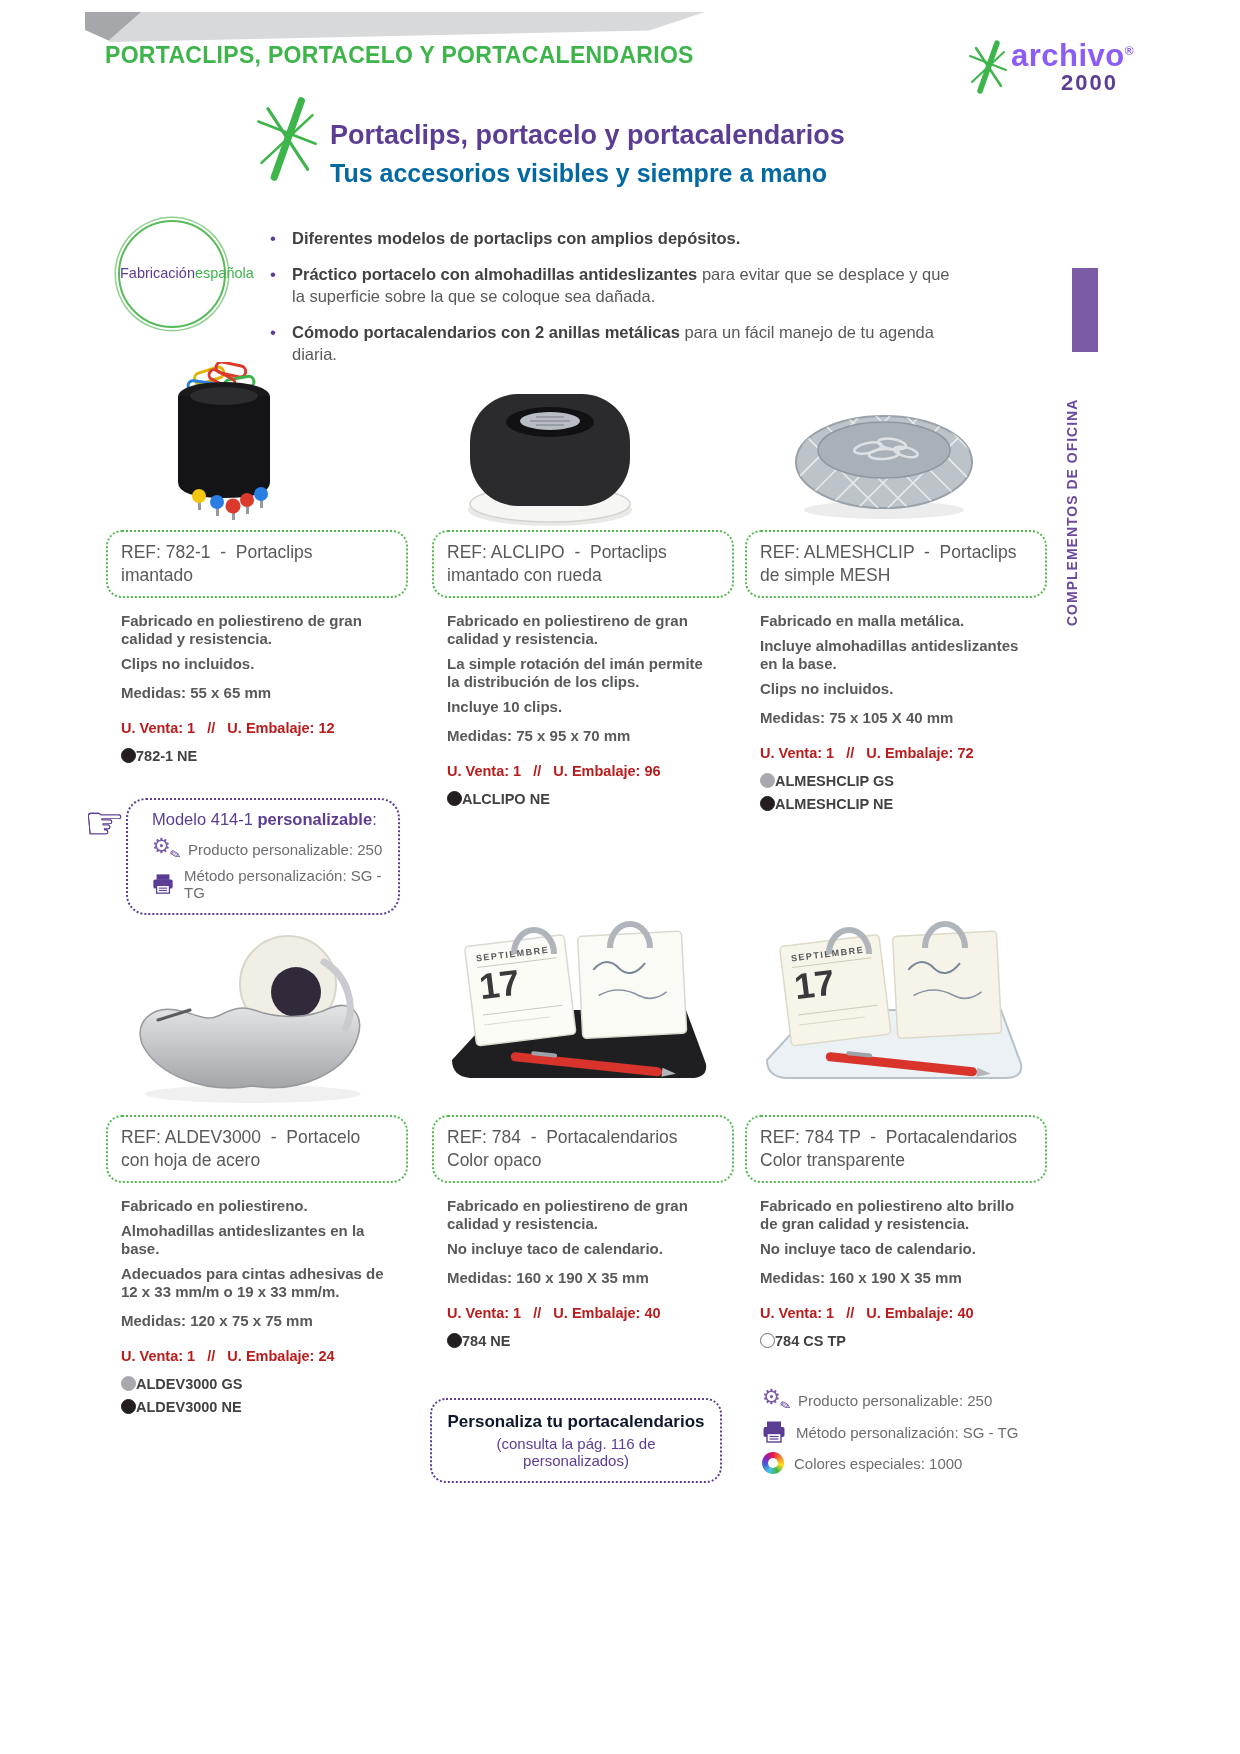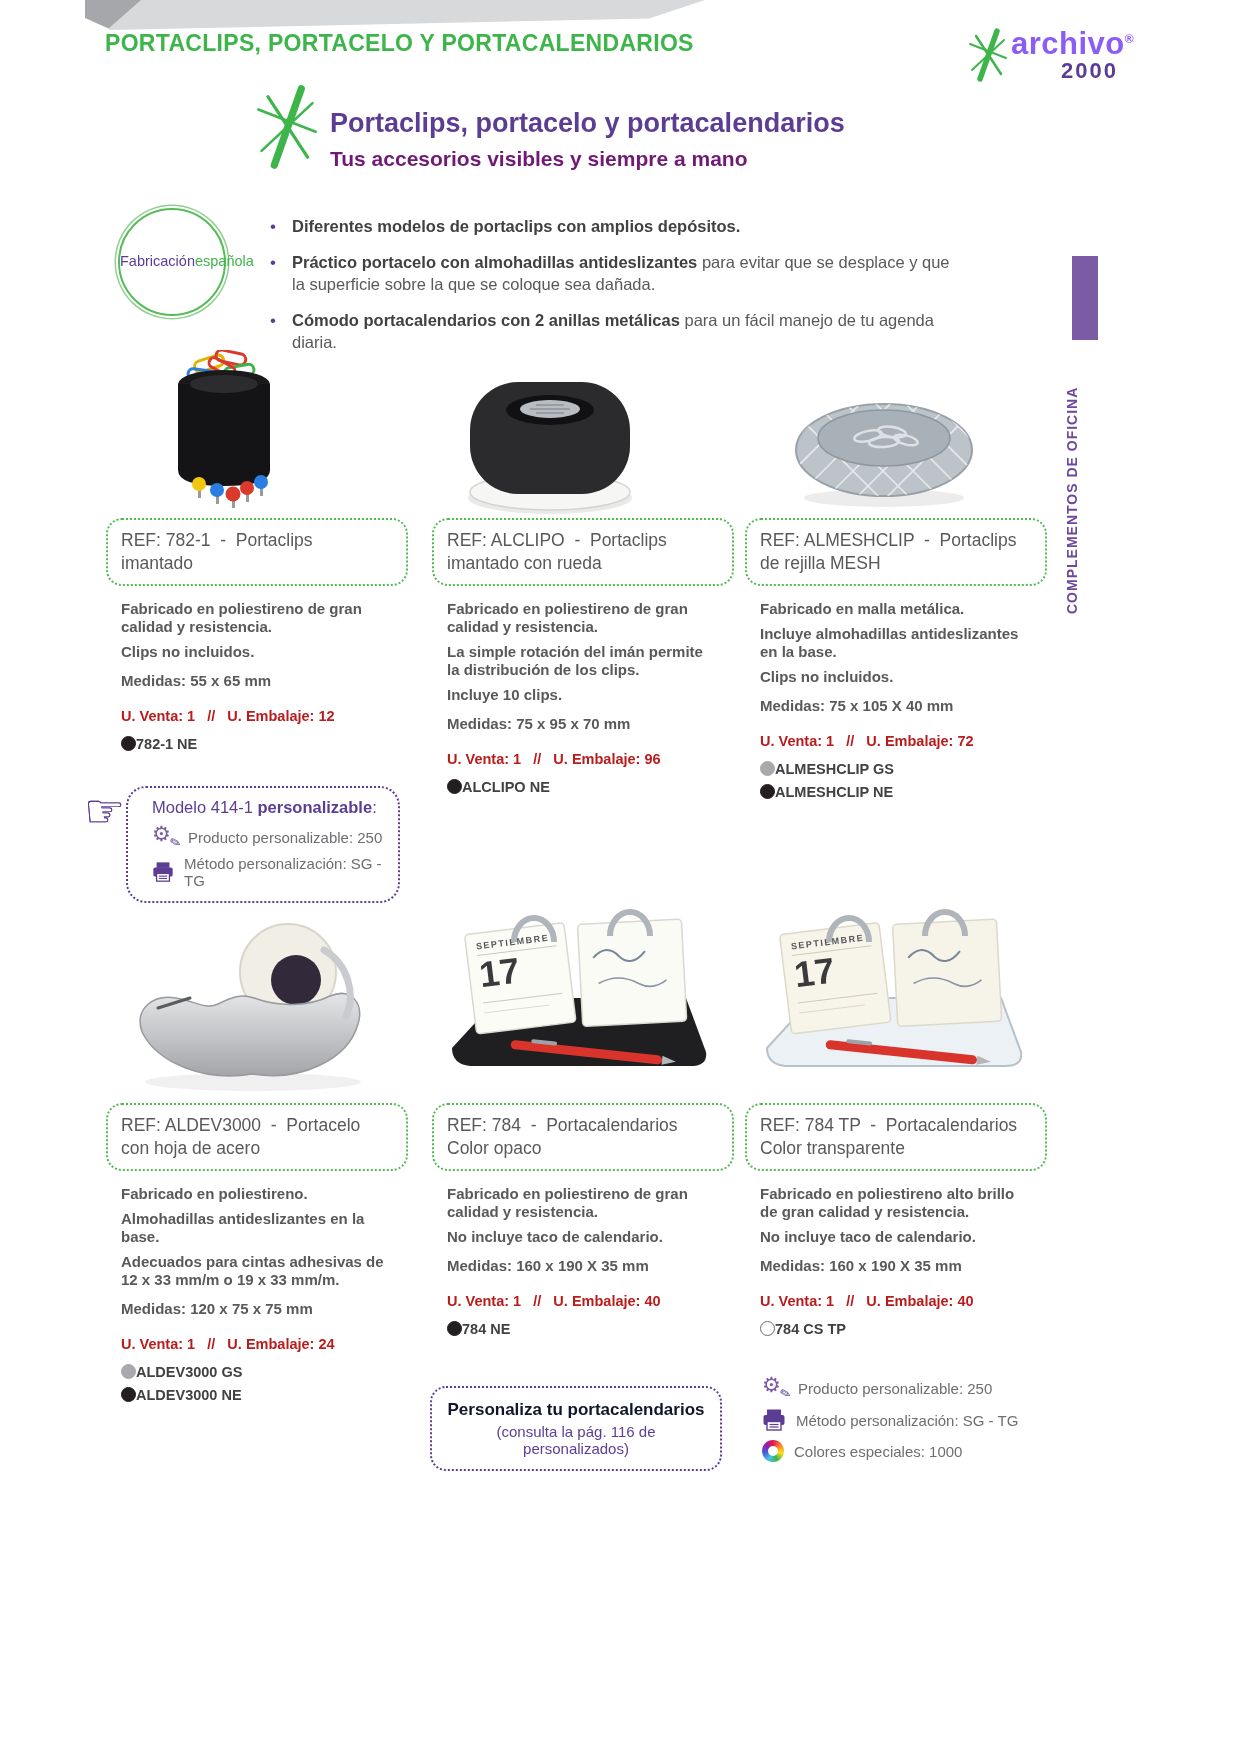--- a/index.html
+++ b/index.html
@@ -1,18 +1,18 @@
 <!DOCTYPE html>
 <html><head>
 <meta charset="utf-8">
 <style>
   * { margin:0; padding:0; box-sizing:border-box; }
   html,body { background:#ffffff; }
   body { font-family:"Liberation Sans", sans-serif; color:#58595b; }
-  .page { position:relative; width:1240px; height:1480px; background:#fff; overflow:hidden; margin:0 auto; }
+  .page { position:relative; width:1240px; height:1480px; background:#fff; overflow:hidden; margin:12px auto; }
 
   
   .deco-light { position:absolute; left:85px; top:0; width:620px; height:30px; background:#d8d9da;
                 clip-path:polygon(0 0,100% 0,91% 62%,4% 100%); }
   .deco-dark  { position:absolute; left:85px; top:0; width:56px; height:30px; background:#a5a7aa;
                 clip-path:polygon(0 0,100% 0,42% 95%,0 60%); }
 
   .header-title { position:absolute; left:105px; top:30px; font-size:23px; font-weight:bold;
                   color:#3db54a; letter-spacing:0.3px; }
 
@@ -29,21 +29,21 @@
   .side-vertical { position:absolute; left:1064px; top:350px; width:36px; height:300px;
                    writing-mode:vertical-rl; transform:rotate(180deg);
                    font-size:14px; font-weight:bold; color:#6b4a9e; letter-spacing:1px;
                    text-align:center; }
 
   
   .intro { position:absolute; left:250px; top:84px; width:720px; }
   .intro-mark { position:absolute; left:0; top:0; }
   .intro-text { margin-left:80px; }
   .intro-title { font-size:27px; font-weight:bold; color:#5c3d94; margin-top:24px; }
-  .intro-subtitle { font-size:21px; font-weight:bold; color:#701a75; margin-top:8px; }
+  .intro-subtitle { font-size:25px; font-weight:bold; color:#0369a1; margin-top:8px; }
 
   .badge { position:absolute; left:118px; top:208px; width:108px; height:108px; border-radius:50%;
            border:2px solid #57bb59; box-shadow:0 0 0 2px #fff, 0 0 0 3.5px #8fd08f;
            display:flex; align-items:center; justify-content:space-between;
            padding:8px 0 10px; background:#fff; }
   .badge-top { color:#5c3d94; font-size:14.5px; }
   .badge-bottom { color:#3db54a; font-size:14.5px; }
 
   .bullets { position:absolute; left:266px; top:216px; width:700px; list-style:none; }
   .bullets li { position:relative; padding-left:26px; margin-bottom:15px; font-size:16.5px;
@@ -264,21 +264,21 @@
         <div class="code-row">
           <span class="dot" style="background: rgb(35, 31, 32); border-color: rgb(35, 31, 32);"></span>
           <span class="code-label">ALCLIPO NE</span>
         </div>
 
       </div>
     </div>
   </div>
 
   <div class="card" style="left:745px;top:518px;">
-    <div class="refbox pre"><span>REF: ALMESHCLIP  -  Portaclips</span><br><span>de rejilla MESH</span></div>
+    <div class="refbox pre"><span>REF: ALMESHCLIP  -  Portaclips</span><br><span>de simple MESH</span></div>
     <div class="card-body">
       <p>Fabricado en malla metálica.</p>
       <p>Incluye almohadillas antideslizantes en la base.</p>
       <p>Clips no incluidos.</p>
       <p class="medidas">Medidas: 75 x 105 X 40 mm</p>
       <div class="units">U. Venta: 1   //   U. Embalaje: 72</div>
       <div class="codes">
         <div class="code-row">
           <span class="dot" style="background: rgb(167, 169, 172); border-color: rgb(167, 169, 172);"></span>
           <span class="code-label">ALMESHCLIP GS</span>

